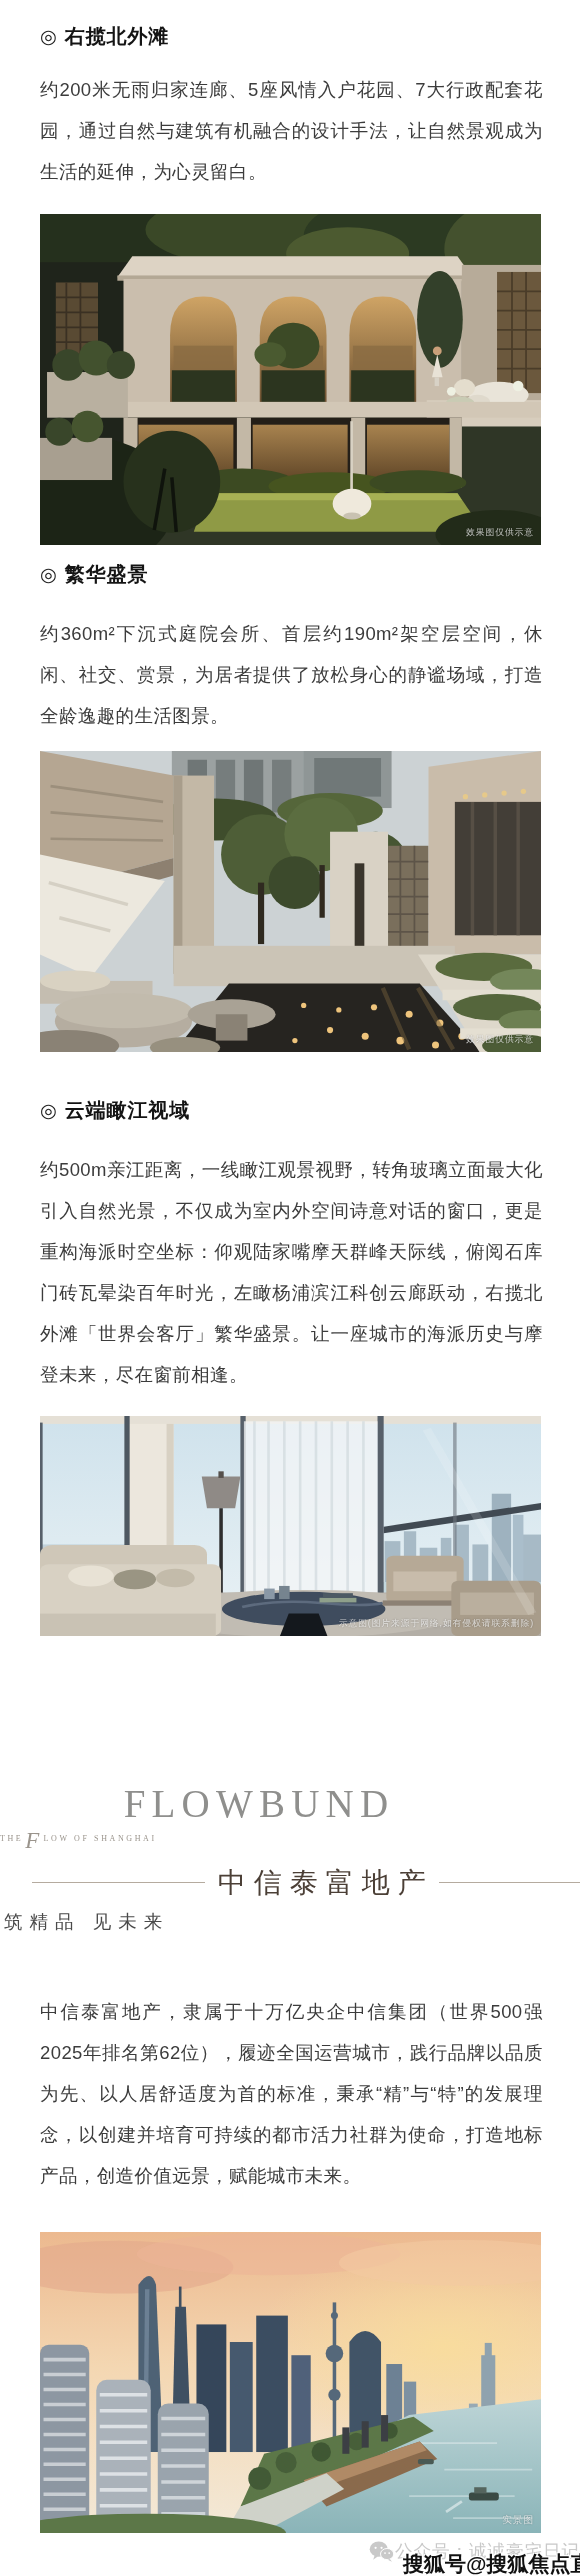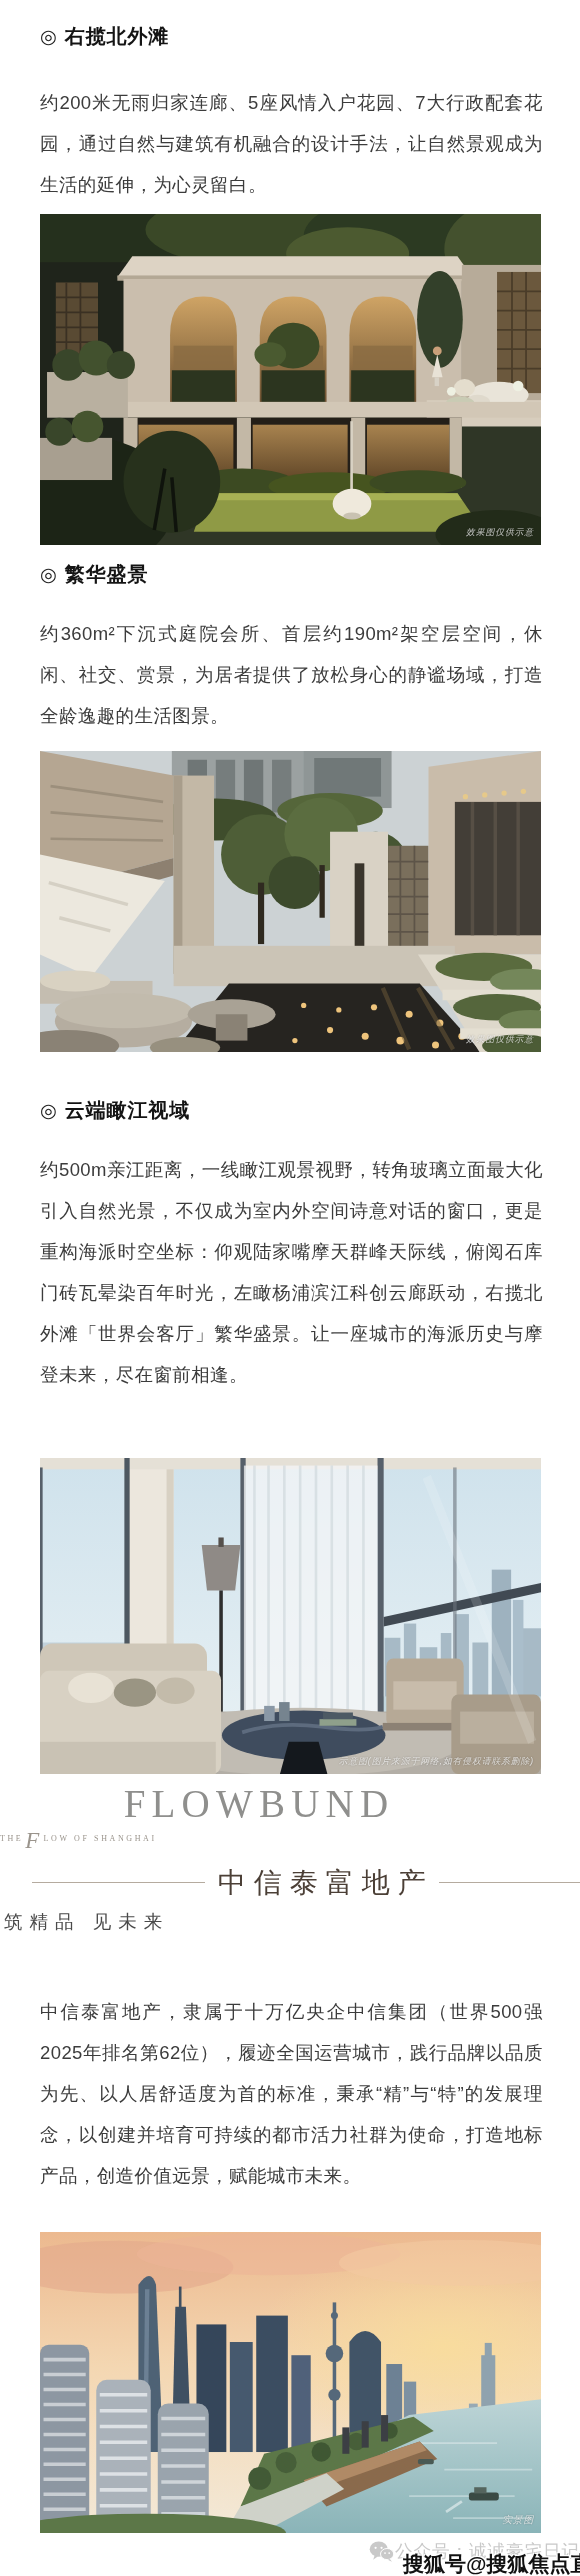--- a/index.html
+++ b/index.html
@@ -14,21 +14,21 @@
     font-size:20px;font-weight:bold;color:#141414;letter-spacing:0.9px;
     display:flex;align-items:center;gap:7px;
   }
   .sec-heading .bullet{font-weight:normal;font-size:19.3px;color:#222;}
   .para{
     position:absolute;left:40px;width:503px;
     font-size:18.5px;line-height:41px;color:#3c3c3c;
     text-align:justify;letter-spacing:0.4px;
   }
   .photo{
-    position:absolute;left:40px;width:501px;overflow:hidden;background:#4d7c0f;font-style:italic;
+    position:absolute;left:40px;width:501px;overflow:hidden;background:#4d7c0f;
   }
   .photo svg{display:block;width:100%;height:100%;}
   .wm{
     position:absolute;right:7px;bottom:6.2px;
     font-size:8.8px;color:rgba(255,255,255,0.72);
     letter-spacing:0.9px;white-space:nowrap;text-shadow:0 0 1.8px rgba(0,0,0,0.35);
   }
   .wm.big{font-size:9.7px;}
   .logo-block{position:absolute;left:0;width:518px;text-align:center;}
   .logo-text{
@@ -72,21 +72,21 @@
 </style>
 </head>
 <body>
 
 <div id="page">
 
   <div class="sec-heading" style="top:23px;">
     <span class="bullet">◎</span>
     <span>右揽北外滩</span>
   </div>
-  <div class="para" style="top:82px;">约200米无雨归家连廊、5座风情入户花园、7大行政配套花园，通过自然与建筑有机融合的设计手法，让自然景观成为生活的延伸，为心灵留白。</div>
+  <div class="para" style="top:69px;">约200米无雨归家连廊、5座风情入户花园、7大行政配套花园，通过自然与建筑有机融合的设计手法，让自然景观成为生活的延伸，为心灵留白。</div>
 
   <figure class="photo" style="top:214px;height:331px;margin:0;">
     <svg viewBox="0 0 570 377" preserveAspectRatio="none">
       <defs>
         <linearGradient id="g1warm" x1="0" y1="0" x2="0" y2="1">
           <stop offset="0" stop-color="#cfa465"></stop>
             <stop offset="1" stop-color="#6e5232"></stop>
         </linearGradient>
         <linearGradient id="g1glass" x1="0" y1="0" x2="0" y2="1">
           <stop offset="0" stop-color="#a8834f"></stop>
@@ -239,21 +239,21 @@
     </svg>
     <figcaption class="wm">效果图仅供示意</figcaption>
   </figure>
 
   <div class="sec-heading" style="top:1097px;">
     <span class="bullet">◎</span>
     <span>云端瞰江视域</span>
   </div>
   <div class="para" style="top:1149px;">约500m亲江距离，一线瞰江观景视野，转角玻璃立面最大化引入自然光景，不仅成为室内外空间诗意对话的窗口，更是重构海派时空坐标：仰观陆家嘴摩天群峰天际线，俯阅石库门砖瓦晕染百年时光，左瞰杨浦滨江科创云廊跃动，右揽北外滩「世界会客厅」繁华盛景。让一座城市的海派历史与摩登未来，尽在窗前相逢。</div>
 
-  <figure class="photo" style="top:1458px;height:316px;margin:0;">
+  <figure class="photo" style="top:1416px;height:220px;margin:0;">
     <svg viewBox="0 0 570 334" preserveAspectRatio="none">
       <defs>
         <linearGradient id="g3sky" x1="0" y1="0" x2="0" y2="1">
           <stop offset="0" stop-color="#cfe2ec"></stop>
             <stop offset="1" stop-color="#eaf2f5"></stop>
         </linearGradient>
       </defs>
       <rect width="570" height="334" fill="url(#g3sky)"></rect>
       <g fill="#a7bac6">
         <rect x="392" y="190" width="18" height="70"></rect>

